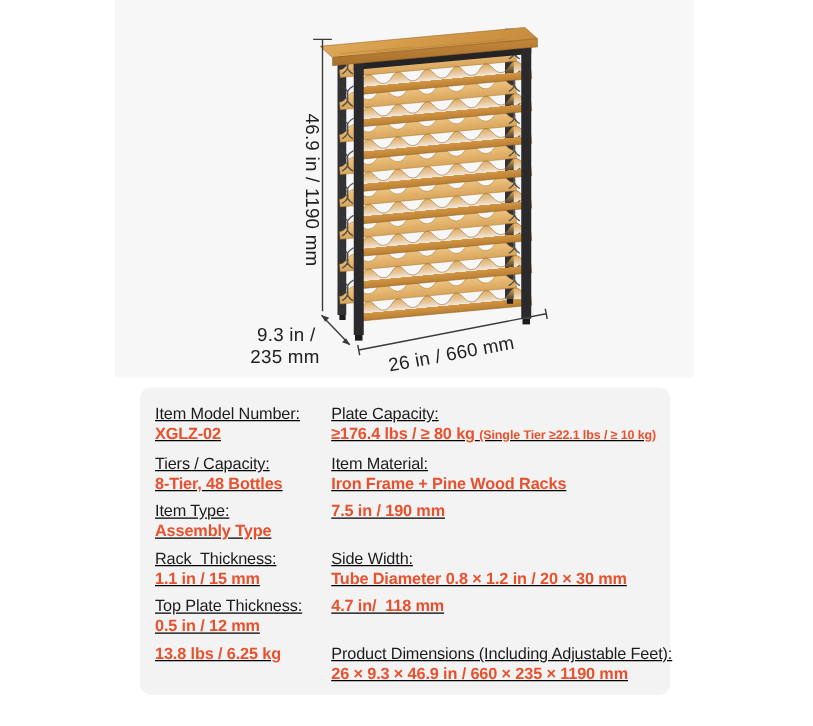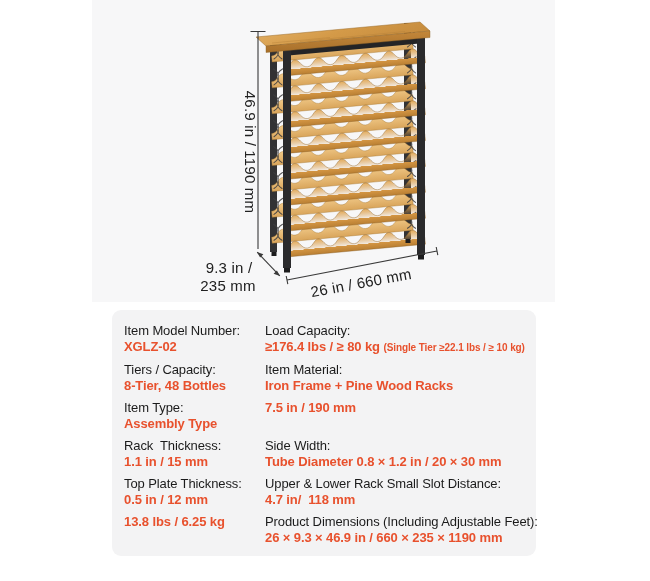--- a/index.html
+++ b/index.html
@@ -14,21 +14,21 @@
   svg{display:block}
   svg text{font-family:"Liberation Sans",sans-serif;fill:#212121}
   .dim-text{font-size:15px;letter-spacing:.2px}
 
   .spec-panel{
     position:absolute;left:112px;top:310px;width:424px;height:246px;
     background:var(--panel-bg,#f3f3f4);
     border-radius:9px;box-sizing:border-box;
     padding:13px 8px 12px 12px;
     display:grid;grid-template-columns:141px 1fr;
-    row-gap:6px;align-content:start;
+    row-gap:6px;align-content:start;text-decoration:underline;
   }
   .spec-label{font-size:13px;line-height:16px;color:#1b1b1b;white-space:pre;letter-spacing:-.1px}
   .spec-value{font-size:13px;line-height:16px;font-weight:bold;color:var(--accent,#e8512d);white-space:pre;letter-spacing:-.1px}
   .spec-note{font-size:10px;font-weight:bold}
 </style>
 </head>
 <body>
 
 <div class="stage">
   <svg id="rack-svg" viewBox="0 0 650 310" width="650" height="310">
@@ -135,21 +135,21 @@
     <text class="dim-text" transform="translate(362 288) rotate(-10.5)" text-anchor="middle">26 in / 660 mm</text>
   </svg>
 </div>
 
 <div class="spec-panel">
   <div class="spec-cell">
     <div class="spec-label">Item Model Number:</div>
     <div class="spec-value">XGLZ-02</div>
   </div>
   <div class="spec-cell">
-    <div class="spec-label">Load Capacity:</div>
+    <div class="spec-label">Plate Capacity:</div>
     <div class="spec-value"><span>≥176.4 lbs / ≥ 80 kg</span> <span class="spec-note">(Single Tier ≥22.1 lbs / ≥ 10 kg)</span></div>
   </div>
 
   <div class="spec-cell">
     <div class="spec-label">Tiers / Capacity:</div>
     <div class="spec-value">8-Tier, 48 Bottles</div>
   </div>
   <div class="spec-cell">
     <div class="spec-label">Item Material:</div>
     <div class="spec-value">Iron Frame + Pine Wood Racks</div>
@@ -170,21 +170,20 @@
   <div class="spec-cell">
     <div class="spec-label">Side Width:</div>
     <div class="spec-value">Tube Diameter 0.8 × 1.2 in / 20 × 30 mm</div>
   </div>
 
   <div class="spec-cell">
     <div class="spec-label">Top Plate Thickness:</div>
     <div class="spec-value">0.5 in / 12 mm</div>
   </div>
   <div class="spec-cell">
-    <div class="spec-label">Upper &amp; Lower Rack Small Slot Distance:</div>
     <div class="spec-value">4.7 in/  118 mm</div>
   </div>
 
   <div class="spec-cell">
     <div class="spec-value">13.8 lbs / 6.25 kg</div>
   </div>
   <div class="spec-cell">
     <div class="spec-label">Product Dimensions (Including Adjustable Feet):</div>
     <div class="spec-value">26 × 9.3 × 46.9 in / 660 × 235 × 1190 mm</div>
   </div>

